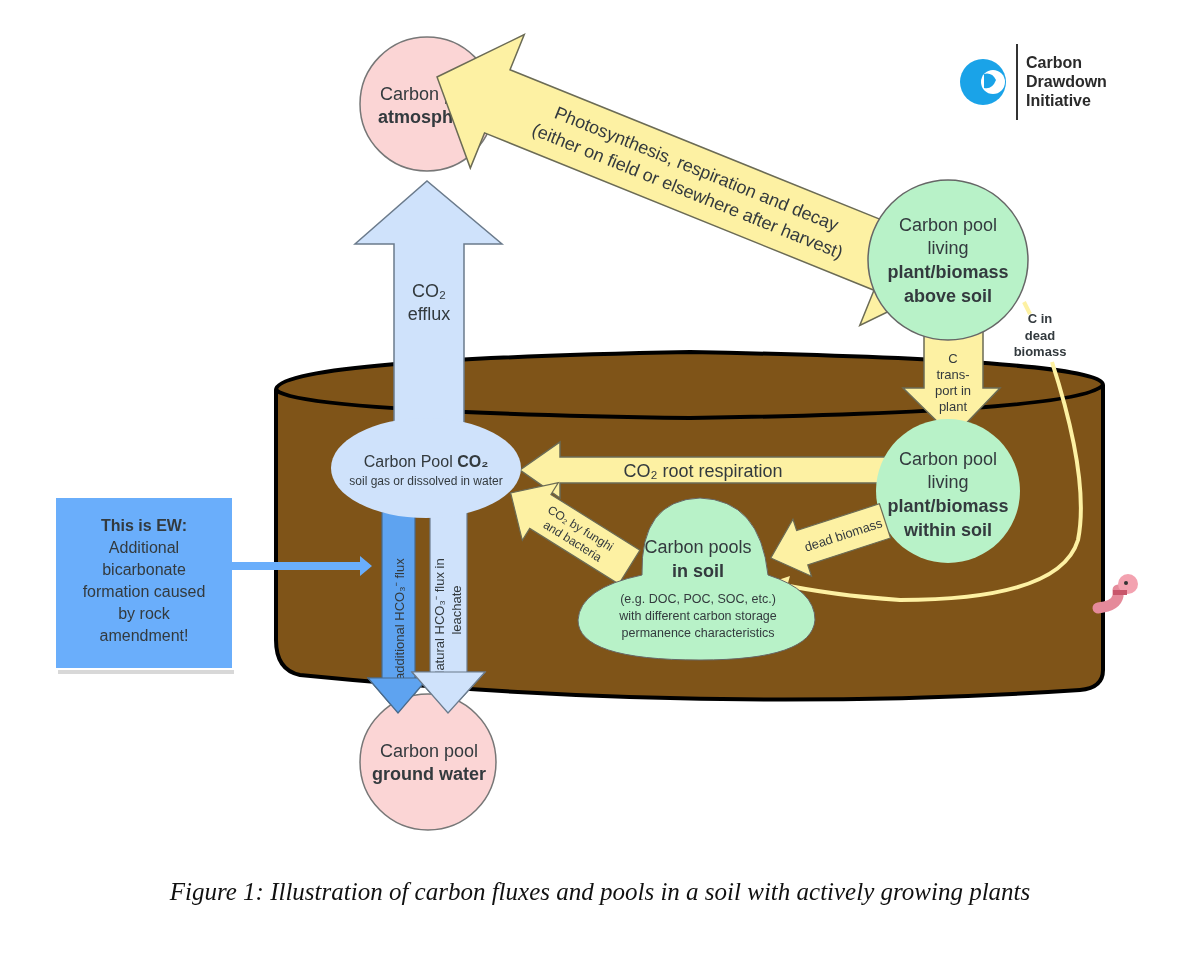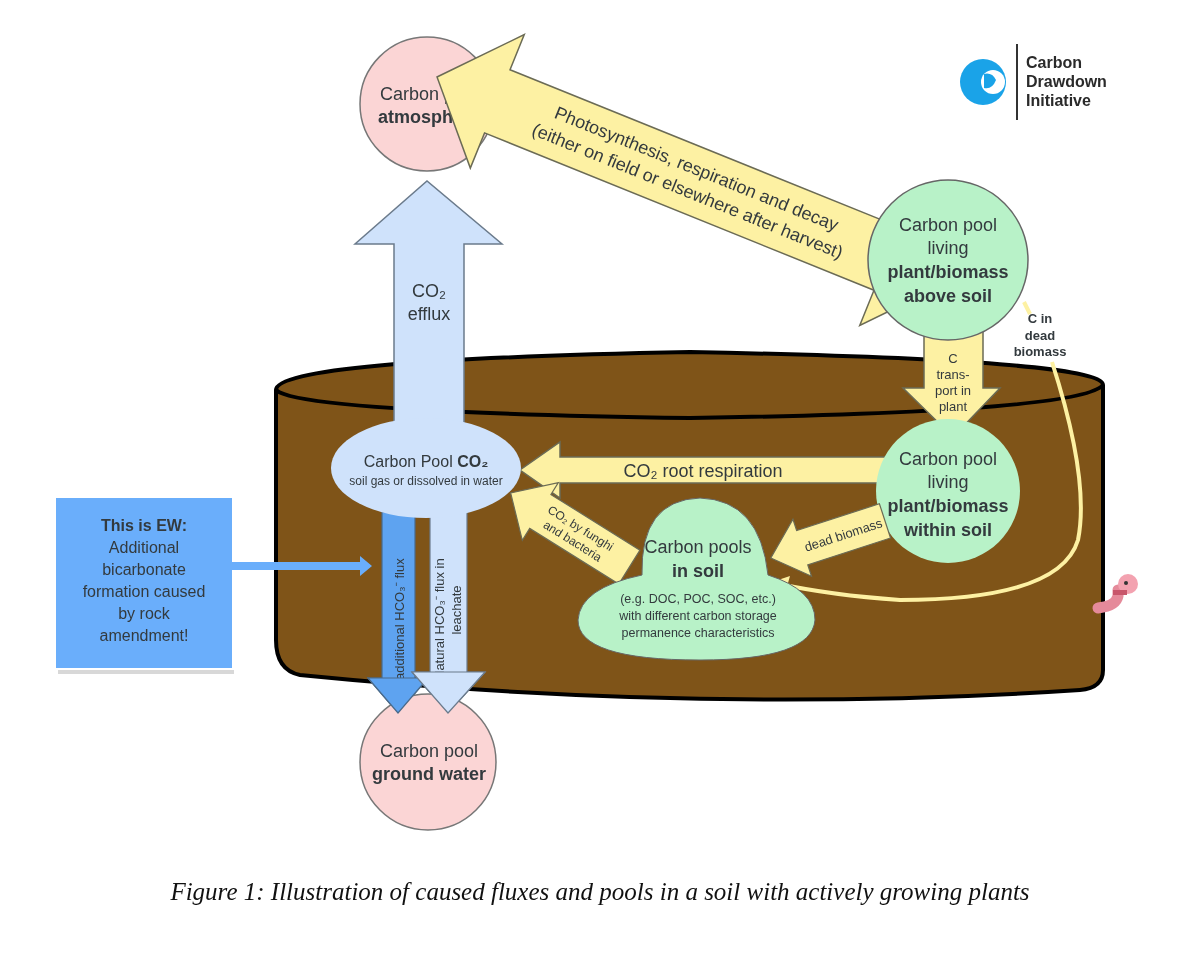--- a/index.html
+++ b/index.html
@@ -147,13 +147,13 @@
     <circle cx="983" cy="82" r="23" fill="#1aa3e8"></circle>
     <circle cx="993" cy="82" r="12" fill="#ffffff"></circle>
     <path d="M984,74 Q992,72 996,80 Q992,90 984,88 Z" fill="#1aa3e8"></path>
     <rect x="1016" y="44" width="2" height="76" fill="#333"></rect>
     <text class="logo-text" x="1026" y="68" font-size="16">Carbon</text>
     <text class="logo-text" x="1026" y="87" font-size="16">Drawdown</text>
     <text class="logo-text" x="1026" y="106" font-size="16">Initiative</text>
   </g>
 </svg>
 
-<div class="caption">Figure 1: Illustration of caused fluxes and pools in a soil with actively growing plants</div>
+<div class="caption">Figure 1: Illustration of carbon fluxes and pools in a soil with actively growing plants</div>
 
 </body></html>

